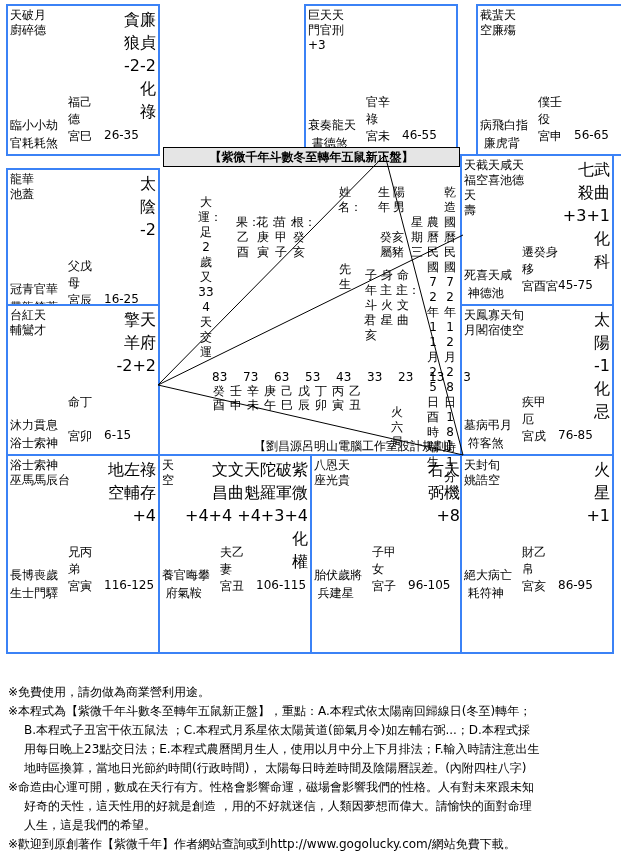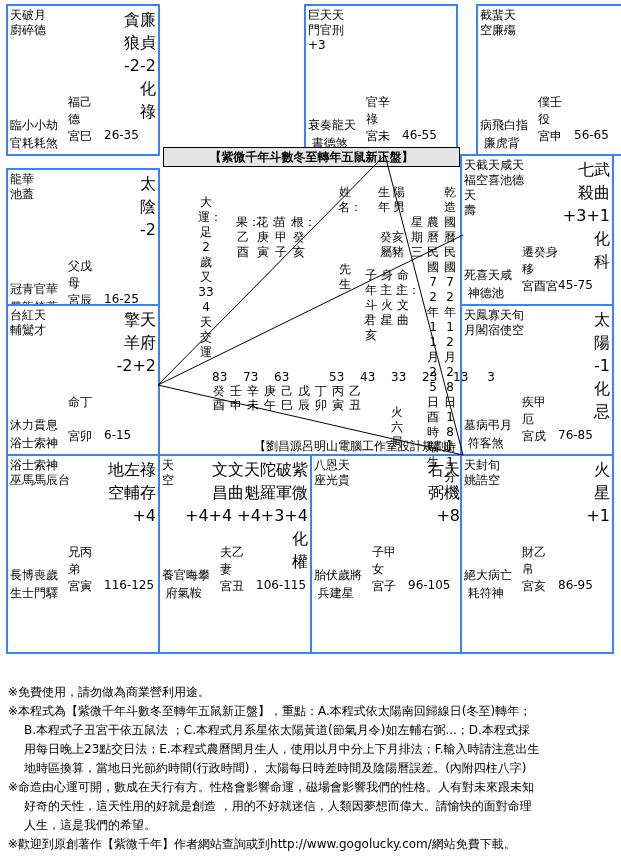--- a/index.html
+++ b/index.html
@@ -200,21 +200,21 @@
   <div class="vcol" style="left:426px;top:215px;">農曆民國72年11月25日酉時瑞生</div>
   <div class="vcol" style="left:443px;top:185px;">乾造國曆民國72年12月28日18時1分</div>
 
   <div class="vcol" style="left:390px;top:405px;">火六局</div>
 
   <div style="position:absolute;left:212px;top:370px;font-size:12px;line-height:14px;">
     <div style="display:flex;gap:17px;">
       <span style="width:14px;text-align:center;">83</span>
       <span style="width:14px;text-align:center;">73</span>
       <span style="width:14px;text-align:center;">63</span>
-      <span style="width:14px;margin-left:24px;">53</span>
+      <span style="width:14px;">53</span>
       <span style="width:14px;text-align:center;">43</span>
       <span style="width:14px;text-align:center;">33</span>
       <span style="width:14px;text-align:center;">23</span>
       <span style="width:14px;text-align:center;">13</span>
       <span style="width:14px;text-align:center;">3</span>
     </div>
     <div style="display:flex;gap:3px;">
       <span style="width:14px;text-align:center;">癸</span>
       <span style="width:14px;text-align:center;">壬</span>
       <span style="width:14px;text-align:center;">辛</span>

